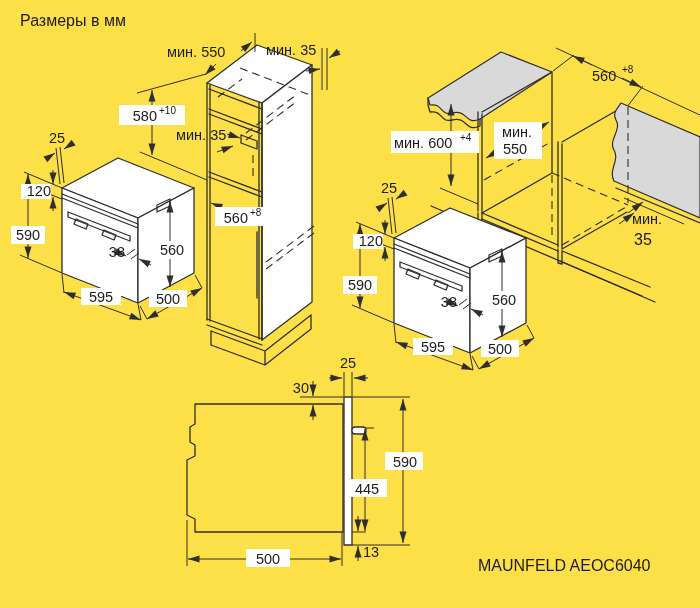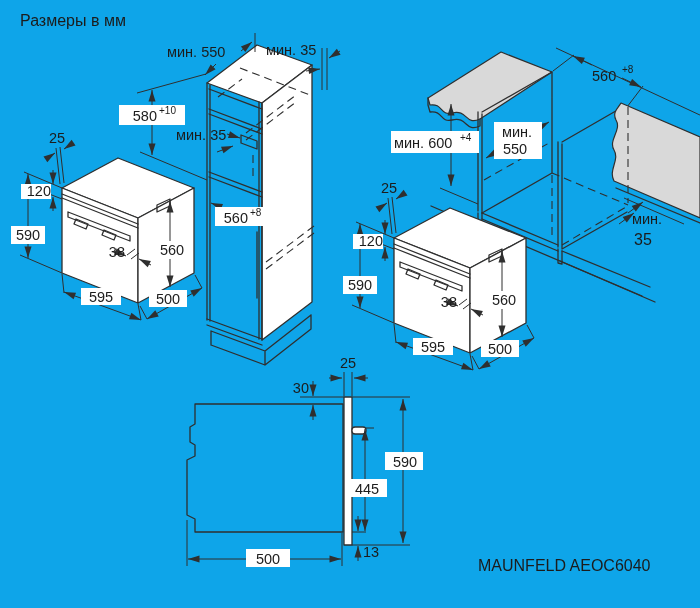--- a/index.html
+++ b/index.html
@@ -1,16 +1,16 @@
 <!DOCTYPE html>
 <html><head>
 <meta charset="utf-8">
 <style>
   html,body{margin:0;padding:0;background:#fff;}
-  .stage{position:relative;width:700px;height:608px;background:#0ea5e9;overflow:hidden;
+  .stage{position:relative;width:700px;height:608px;background:#fde047;overflow:hidden;
          font-family:"Liberation Sans", sans-serif;}
   svg{display:block}
   .ln{stroke:#2f2f2f;stroke-width:1.3;fill:none;stroke-linejoin:round;stroke-linecap:round;}
   .fw{stroke:#2f2f2f;stroke-width:1.3;fill:#ffffff;stroke-linejoin:round;}
   .dm{stroke:#2f2f2f;stroke-width:1;fill:none;}
   .dash{stroke:#2f2f2f;stroke-width:1.1;fill:none;stroke-dasharray:8 5;}
   .slab{fill:#d9d9d9;stroke:#2f2f2f;stroke-width:1.2;stroke-linejoin:round;}
   .wbg{fill:#ffffff;stroke:none;}
   text{fill:#1c1c1c;font-family:"Liberation Sans", sans-serif;font-size:14.5px;}
   text.sup{font-size:10px;}

